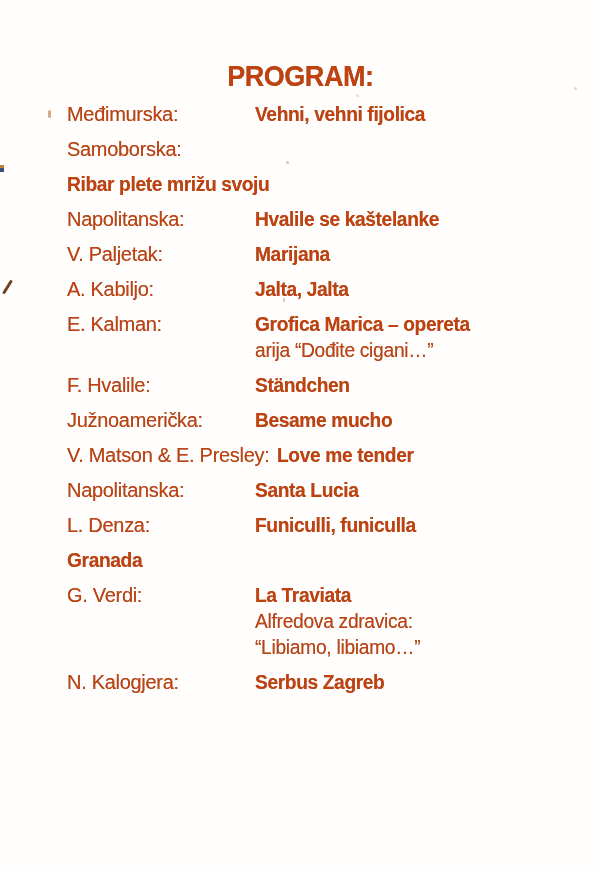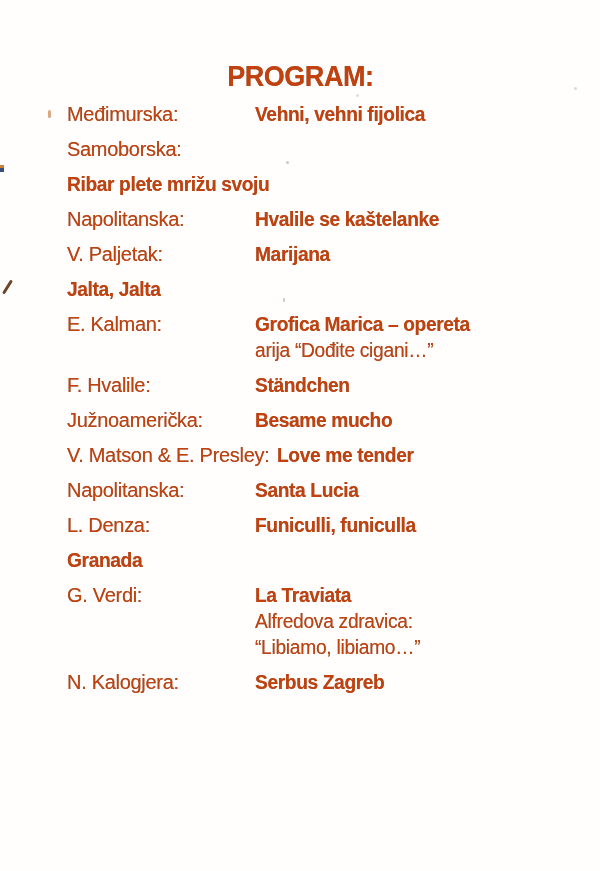--- a/index.html
+++ b/index.html
@@ -140,20 +140,21 @@
           <div class="line bold">Hvalile se kaštelanke</div>
         </div>
       </div>
       <div class="row">
         <span class="label">V. Paljetak:</span>
         <div class="lines">
           <div class="line bold">Marijana</div>
         </div>
       </div>
       <div class="row">
+        <span class="label">A. Kabiljo:</span>
         <div class="lines">
           <div class="line bold">Jalta, Jalta</div>
         </div>
       </div>
       <div class="row">
         <span class="label">E. Kalman:</span>
         <div class="lines">
           <div class="line bold">Grofica Marica – opereta</div>
           <div class="line">arija “Dođite cigani…”</div>
         </div>

